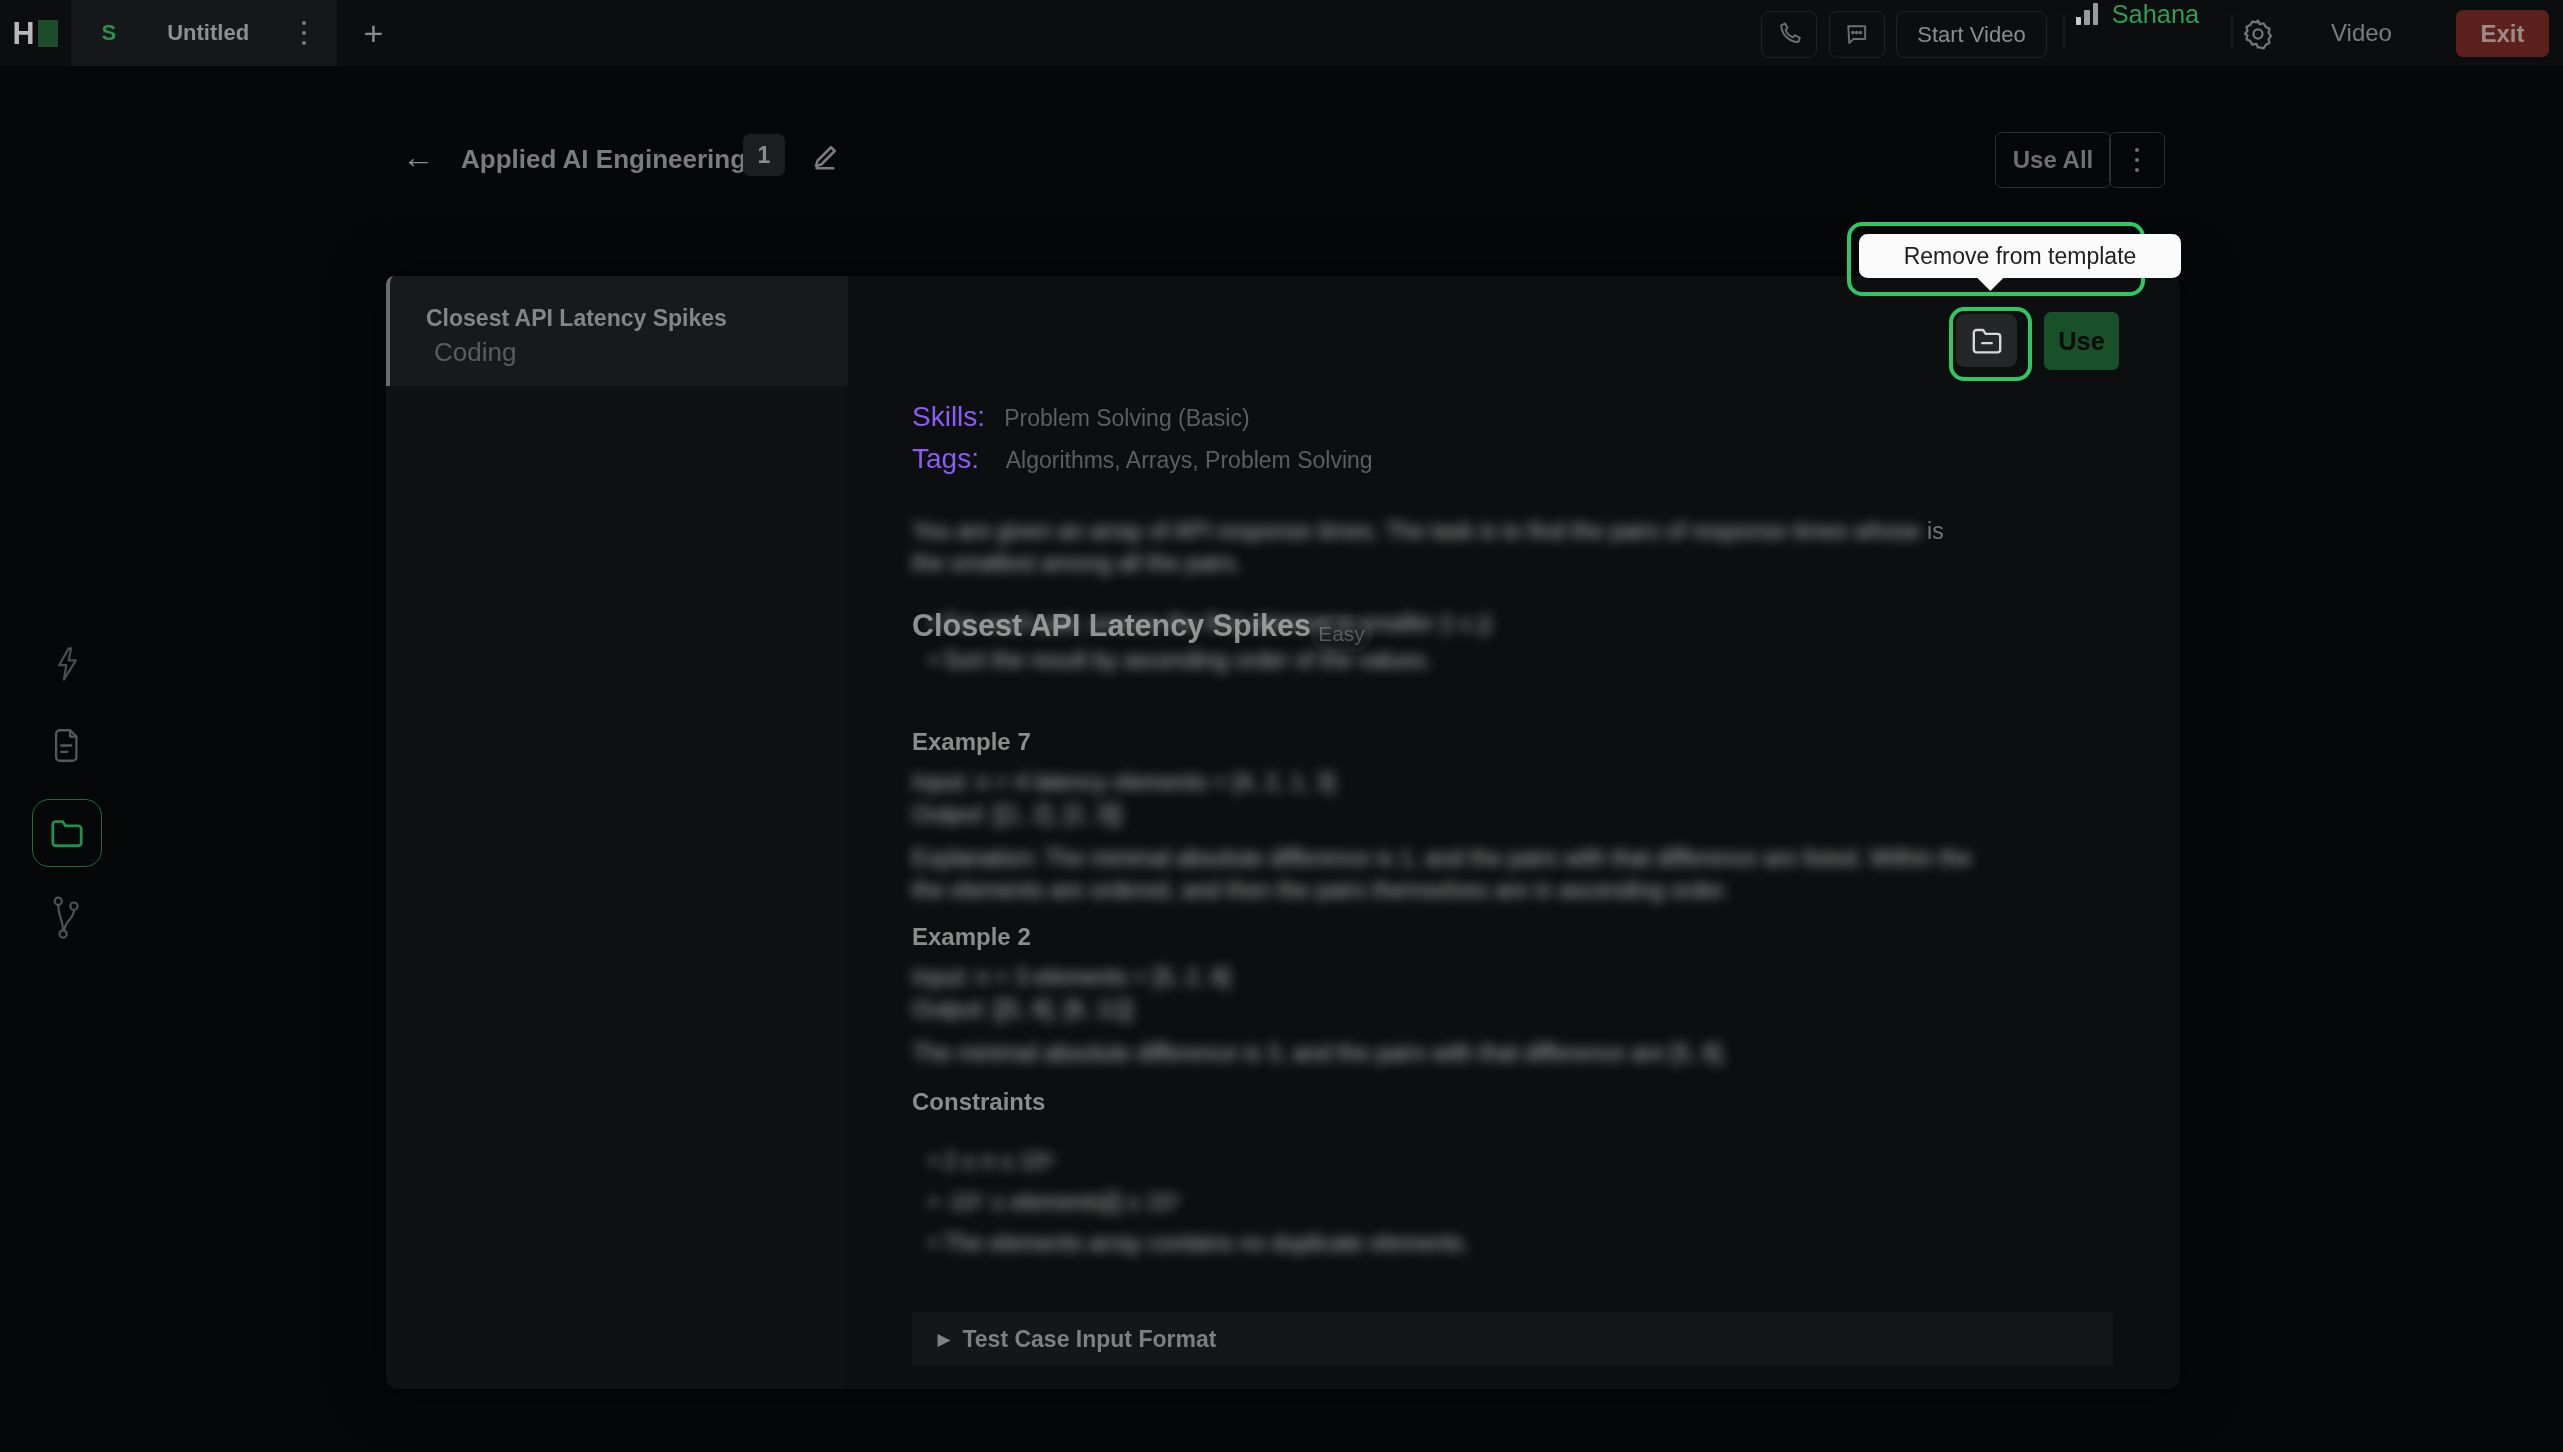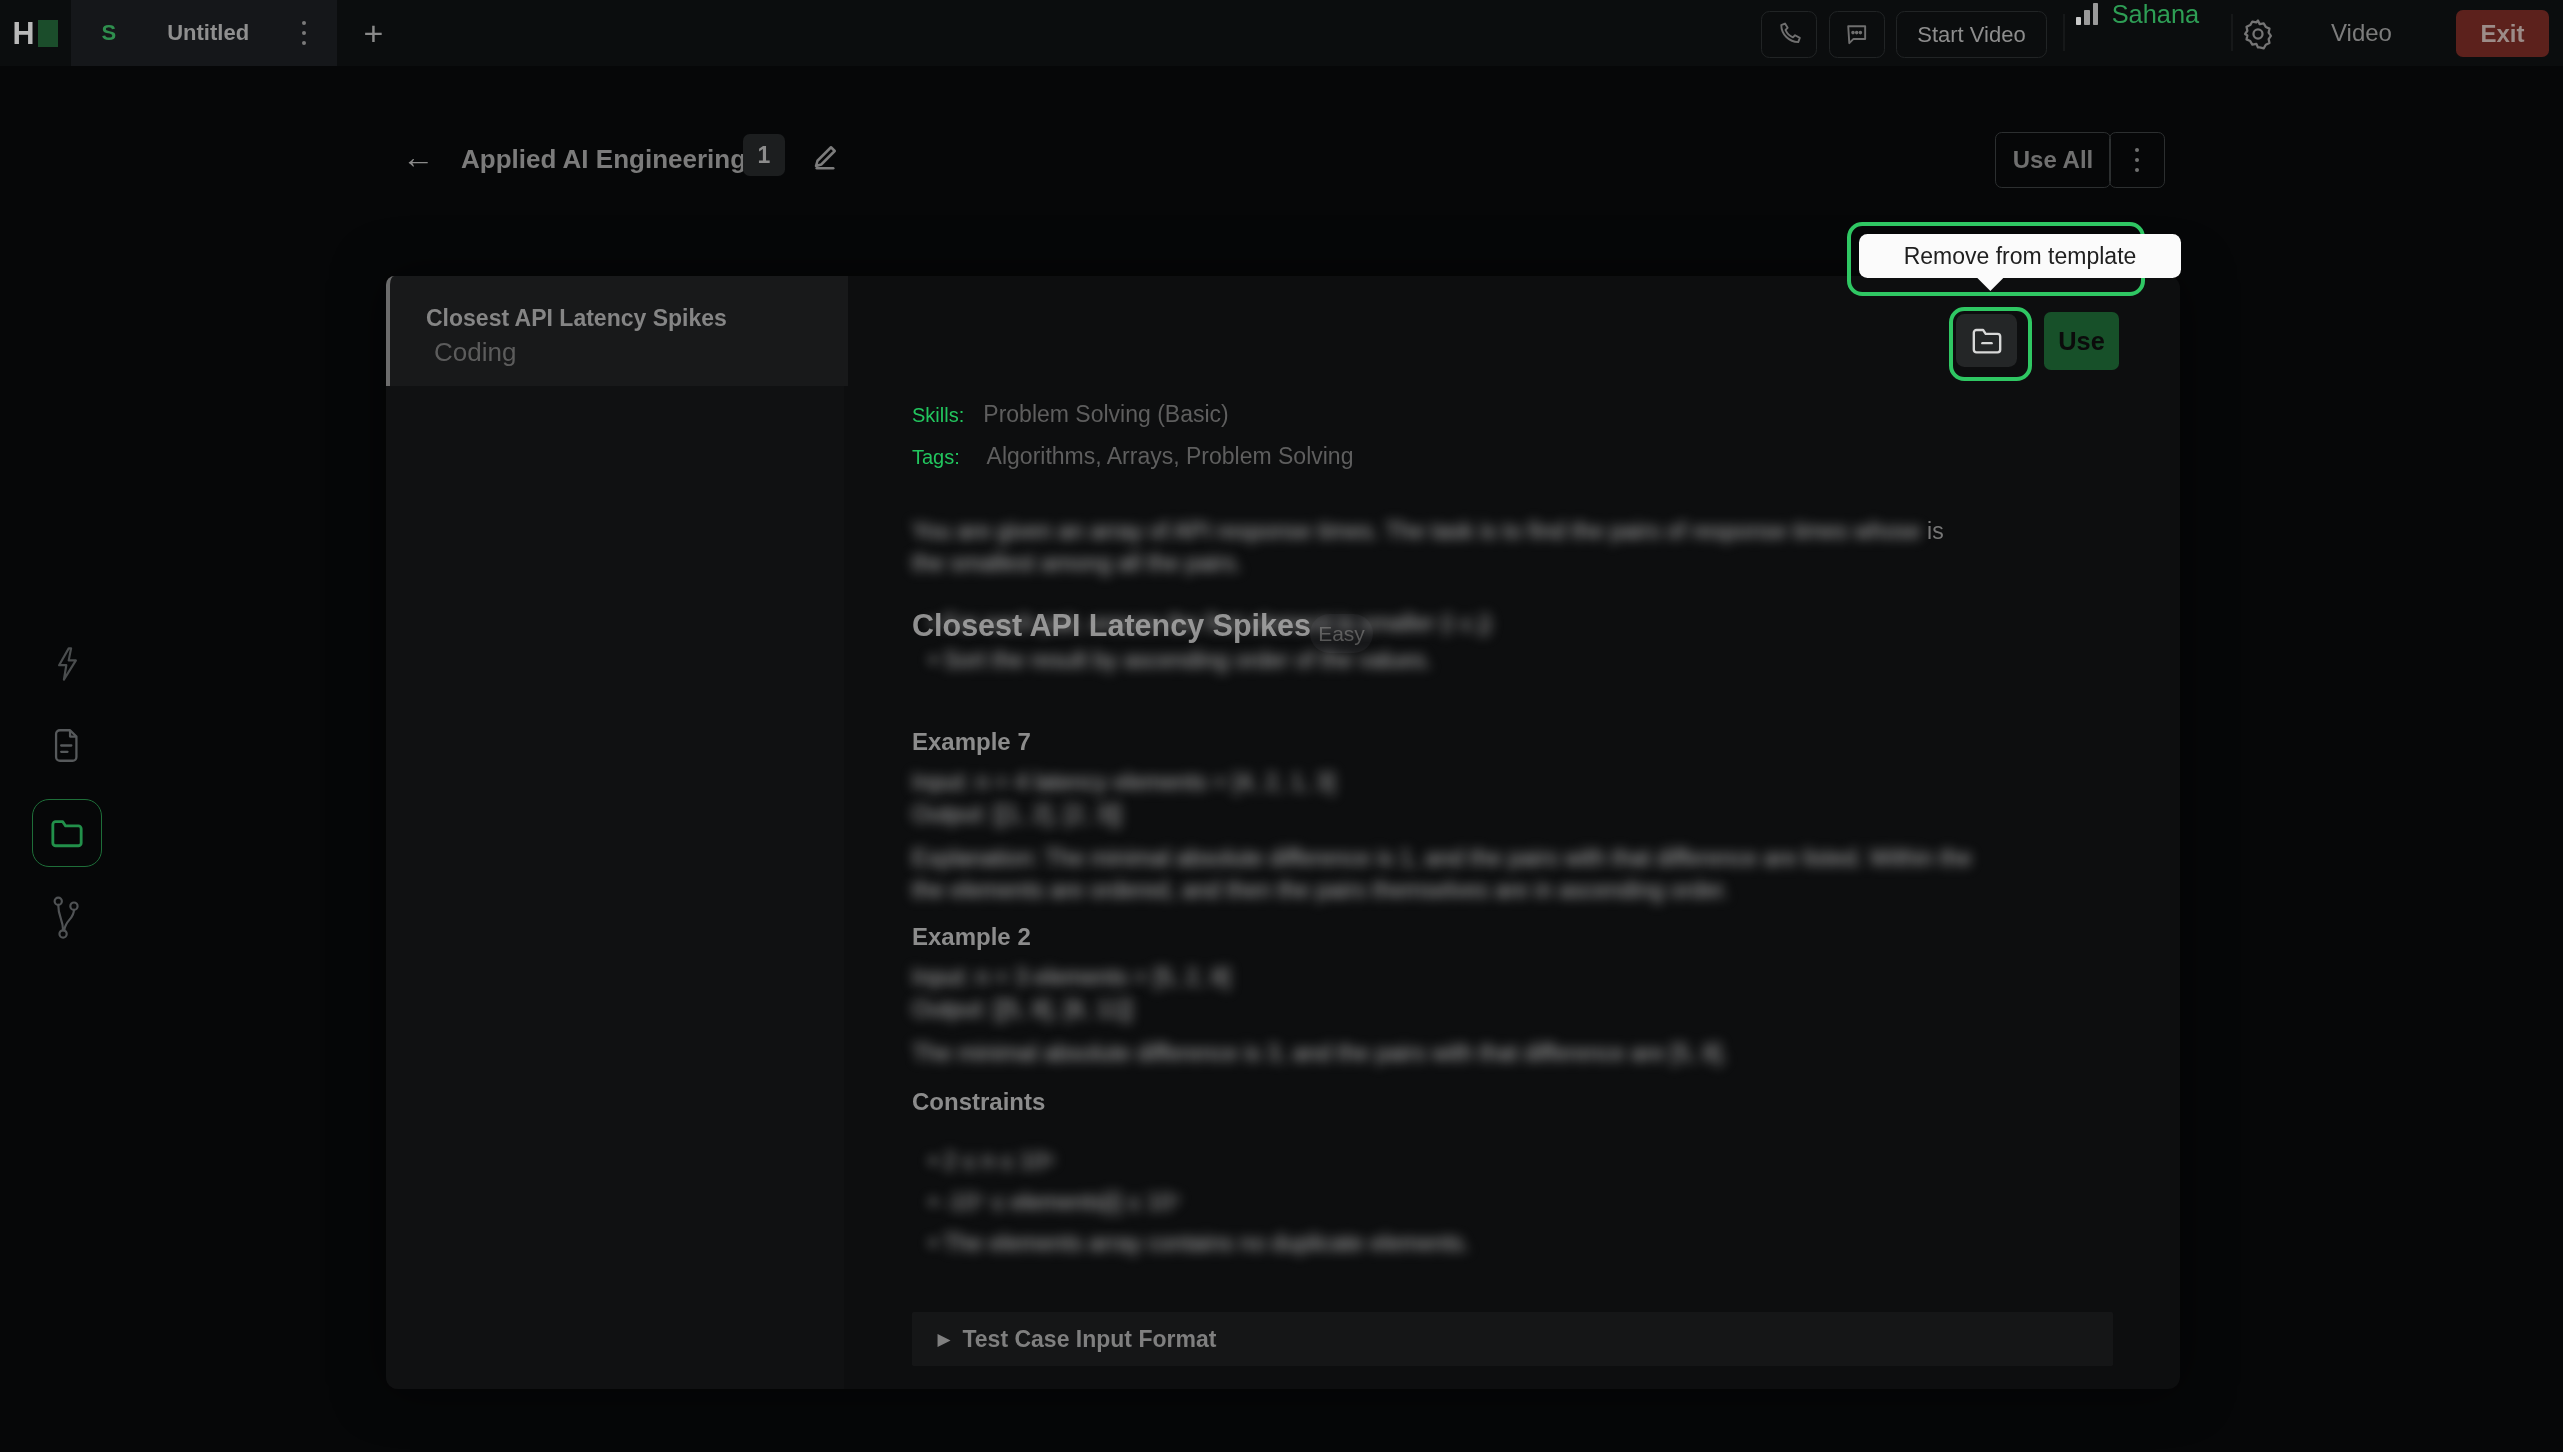--- a/index.html
+++ b/index.html
@@ -41,21 +41,21 @@
   .rail-active{left:32px;top:799px;width:68px;height:66px;border:1.7px solid #1e6e39;border-radius:17px;display:flex;align-items:center;justify-content:center;color:#22904a;}
   
   .modal{left:386px;top:276px;width:1794px;height:1113px;background:#0d0e0f;border-radius:12px;box-shadow:0 0 51px rgba(0,0,0,.55);}
   .qpanel{left:0;top:0;width:458px;height:1113px;background:#101112;border-radius:12px 0 0 12px;}
   .qitem{left:0;top:0;width:458px;height:110px;background:#18191a;border-left:4.2px solid #6c6c6c;border-radius:8.5px 0 0 0;}
   .qitem-title{left:36px;top:29px;font-size:23px;font-weight:bold;color:#858585;}
   .qitem-type{left:44px;top:61px;font-size:26px;color:#5c5c5c;}
   
   .p-title{left:526px;top:332px;font-size:30.5px;font-weight:bold;color:#8f8f8f;}
   .pill-easy{left:924px;top:338px;width:63px;height:39px;background:#17181a;border-radius:19.5px;display:flex;align-items:center;justify-content:center;font-size:21px;color:#565656;}
-  .meta-label{font-size:20px;color:#22c55e;}
+  .meta-label{font-size:28px;color:#8b5cf6;}
   .meta-value{font-size:23px;color:#5e5e5e;}
   .blur{filter:blur(6px);color:#b3b3b3;}
   .desc{left:526px;top:239px;width:1272px;font-size:23px;line-height:32px;color:#b3b3b3;}
   .desc .sharp{filter:none;color:#767676;}
   .blist{list-style:none;margin:0;padding:0;font-size:23px;line-height:37px;color:#b3b3b3;}
   .blist li::before{content:"•  ";}
   .sec-h{font-size:24px;font-weight:bold;color:#8c8c8c;}
   .exline{font-size:23px;line-height:32px;white-space:nowrap;}
   .gap-top{margin-top:12px;}
   .tc-bar{left:526px;top:1036px;width:1201px;height:54px;background:#151617;border-radius:1.7px;display:flex;align-items:center;}

